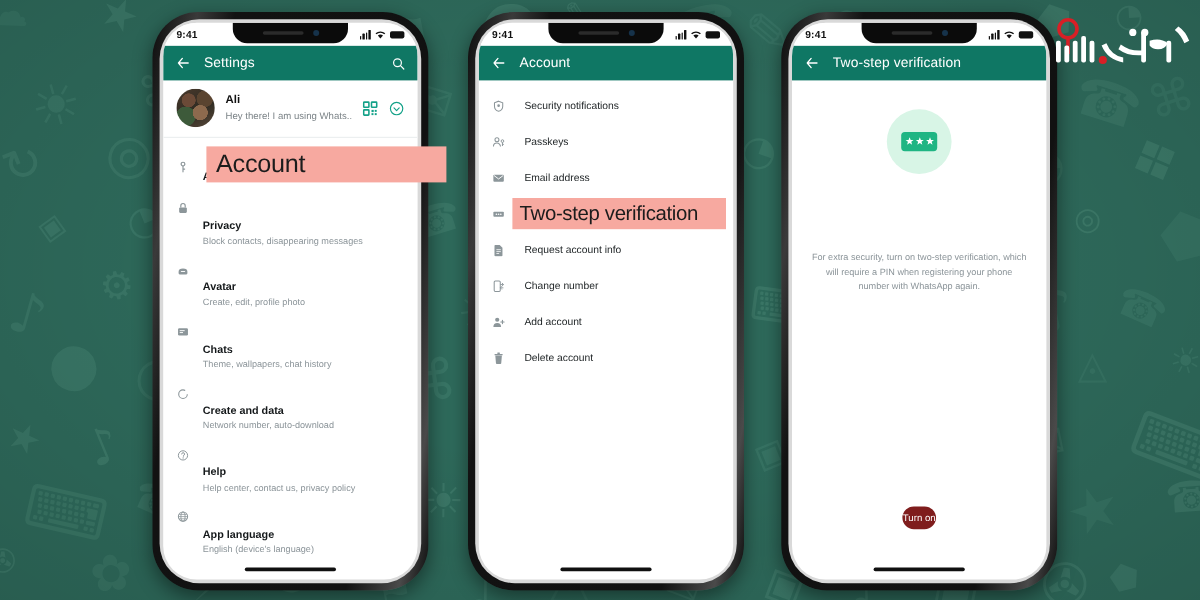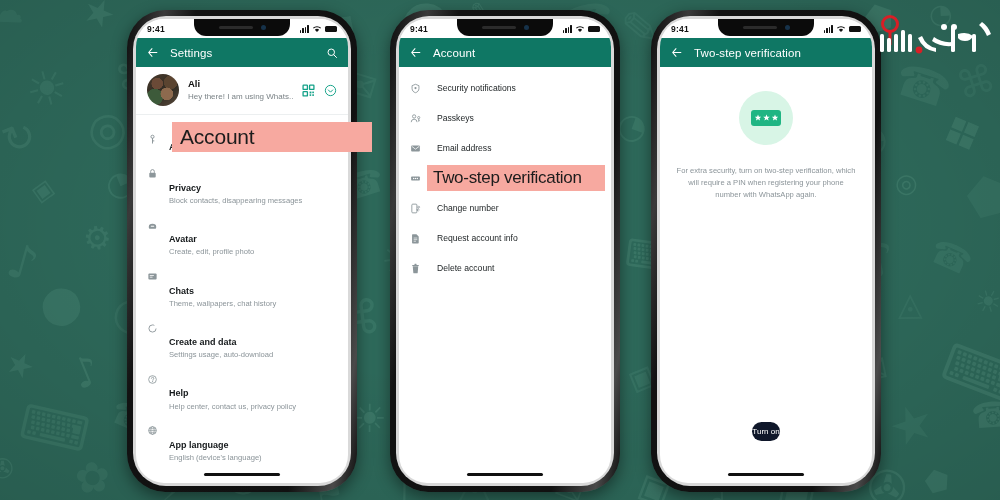--- a/index.html
+++ b/index.html
@@ -123,35 +123,35 @@
   .hl span{
     color:#1c1c1c;font-family:"Liberation Sans", sans-serif;
     white-space:nowrap;
   }
   #hl-account{left:172px;top:122px;width:200px;height:30px;padding-left:8px;box-sizing:border-box;}
   #hl-account span{font-size:21px;letter-spacing:-.2px;}
   #hl-twostep{left:427px;top:165px;width:178px;height:26px;padding-left:6px;box-sizing:border-box;}
   #hl-twostep span{font-size:17px;letter-spacing:-.3px;}
 
   
-  .tsv-body{display:flex;flex-direction:column;align-items:center;padding-top:24px;}
+  .tsv-body{display:flex;flex-direction:column;align-items:center;padding-top:24px;gap:44px;}
   .tsv-badge{
     width:54px;height:54px;border-radius:50%;background:#d8f5e6;
     display:flex;align-items:center;justify-content:center;
   }
   .tsv-pin{
     width:30px;height:16px;border-radius:3px;background:#1fb583;
     display:flex;align-items:center;justify-content:center;gap:2.5px;
   }
   .tsv-desc{
     margin-top:20px;width:182px;text-align:center;font-size:7.6px;line-height:1.55;color:#8b9499;
   }
   .tsv-btn-wrap{position:absolute;left:0;right:0;bottom:42px;display:flex;justify-content:center;}
   .tsv-btn{
-    background:#0f172a;color:#fff;border:none;border-radius:13px;
+    background:#7f1d1d;color:#fff;border:none;border-radius:13px;
     padding:0 0;height:19px;font-size:8px;font-family:"Liberation Sans",sans-serif;
     display:flex;align-items:center;justify-content:center;cursor:pointer;
   }
 
   .homebar{
     position:absolute;bottom:7px;left:50%;transform:translateX(-50%);
     width:76px;height:3px;border-radius:2px;background:#101010;
   }
   .screen-content{position:absolute;inset:0;display:flex;flex-direction:column;}
   .scroll-area{flex:1;position:relative;overflow:hidden;}
@@ -427,21 +427,21 @@
 
 
           <div class="row">
             <div class="ico">
               <svg width="11" height="11" viewBox="0 0 24 24">
                 <circle cx="12" cy="12" r="7.8" fill="none" stroke="#8c969a" stroke-width="2" stroke-dasharray="40 9"></circle>
               </svg>
             </div>
             <div class="txt">
               <div class="t1">Create and data</div>
-              <div class="t2">Settings usage, auto-download</div>
+              <div class="t2">Network number, auto-download</div>
             </div>
           </div>
 
           <div class="row">
             <div class="ico">
               <svg width="11" height="11" viewBox="0 0 24 24">
                 <circle cx="12" cy="12" r="8.4" fill="none" stroke="#8c969a" stroke-width="1.8"></circle>
                 <path d="M9.6 9.4 a2.6 2.6 0 1 1 3.2 2.8 v1.4" fill="none" stroke="#8c969a" stroke-width="1.8" stroke-linecap="round"></path>
                 <circle cx="12.2" cy="16.6" r="1.2" fill="#8c969a"></circle>
               </svg>
@@ -549,37 +549,47 @@
                   <circle cx="12" cy="12" r="1.5" fill="#fff"></circle>
                 <circle cx="16" cy="12" r="1.5" fill="#fff"></circle>
               </svg>
             </div>
             <div class="t1" style="visibility:hidden;">Two-step verification</div>
           </div>
 
           <div class="row2">
             <div class="ico">
               <svg width="11" height="11" viewBox="0 0 24 24">
+                <path d="M6 2.5 h8 l5 5 v14 a1.5 1.5 0 0 1 -1.5 1.5 H6 a1.5 1.5 0 0 1 -1.5 -1.5 V4 A1.5 1.5 0 0 1 6 2.5 z" fill="#8c969a"></path>
+                <path d="M8 11 h8 M8 14.5 h8 M8 18 h5" stroke="#f8f9f9" stroke-width="1.5"></path>
+              </svg>
+            </div>
+            <div class="t1">Request account info</div>
+          </div>
+
+          <div class="row2">
+            <div class="ico">
+              <svg width="11" height="11" viewBox="0 0 24 24">
                 <rect x="4" y="2.5" width="11" height="19" rx="2" fill="none" stroke="#8c969a" stroke-width="1.9"></rect>
                 <path d="M16 9 h4 M16 15 h4 M18.6 6.6 L21 9 l-2.4 2.4 M17.4 12.6 L15 15 l2.4 2.4" fill="none" stroke="#8c969a" stroke-width="1.7" stroke-linecap="round"></path>
               </svg>
             </div>
             <div class="t1">Change number</div>
           </div>
 
           <div class="row2">
             <div class="ico">
               <svg width="11" height="11" viewBox="0 0 24 24">
-                <path d="M6 2.5 h8 l5 5 v14 a1.5 1.5 0 0 1 -1.5 1.5 H6 a1.5 1.5 0 0 1 -1.5 -1.5 V4 A1.5 1.5 0 0 1 6 2.5 z" fill="#8c969a"></path>
-                <path d="M8 11 h8 M8 14.5 h8 M8 18 h5" stroke="#f8f9f9" stroke-width="1.5"></path>
-              </svg>
-            </div>
-            <div class="t1">Request account info</div>
-          </div>
-
+                <circle cx="9.5" cy="7.5" r="3.8" fill="#8c969a"></circle>
+                <path d="M2.5 20.5 a7 7 0 0 1 14 0 z" fill="#8c969a"></path>
+                <path d="M19 8.5 v6 M16 11.5 h6" stroke="#8c969a" stroke-width="2" stroke-linecap="round"></path>
+              </svg>
+            </div>
+            <div class="t1">Add account</div>
+          </div>
 
           <div class="row2">
             <div class="ico">
               <svg width="11" height="11" viewBox="0 0 24 24">
                 <path d="M6 7 h12 l-1.2 14 a1.6 1.6 0 0 1 -1.6 1.5 H8.8 A1.6 1.6 0 0 1 7.2 21 z" fill="#8c969a"></path>
                 <rect x="4.5" y="4.2" width="15" height="2.4" rx="1" fill="#8c969a"></rect>
                 <rect x="9.5" y="1.8" width="5" height="2.4" rx="1" fill="#8c969a"></rect>
               </svg>
             </div>
             <div class="t1">Delete account</div>

